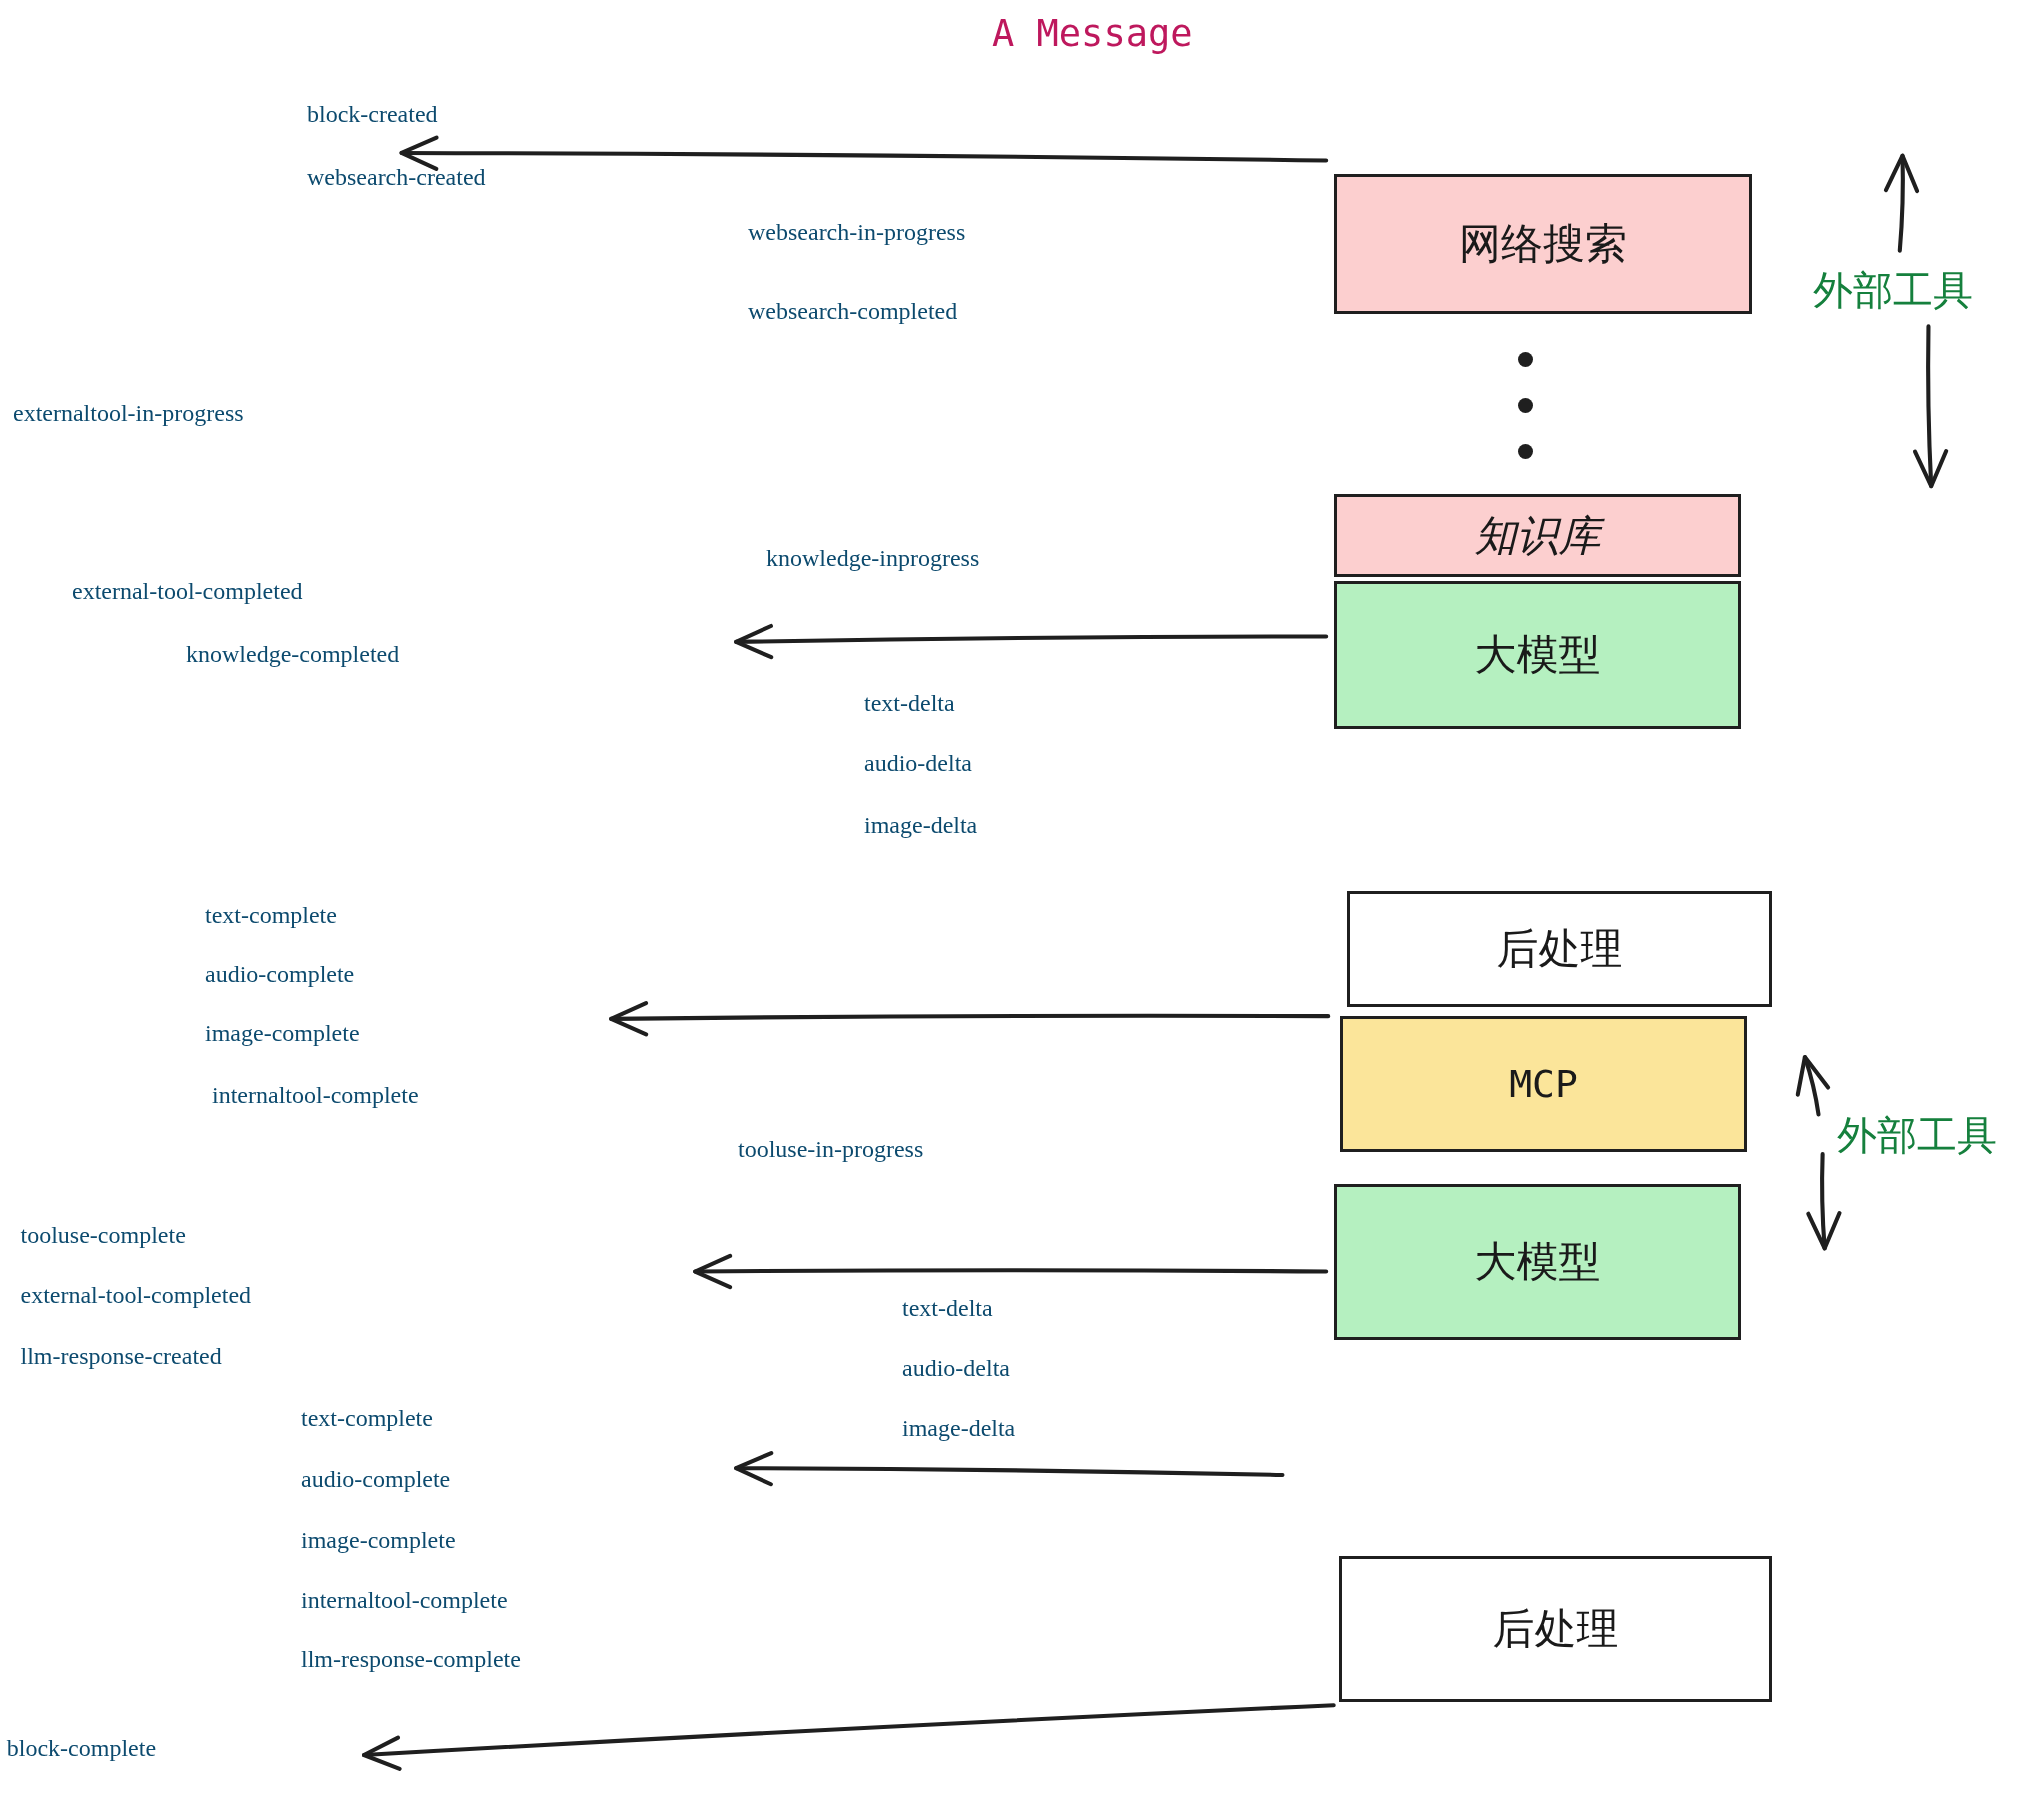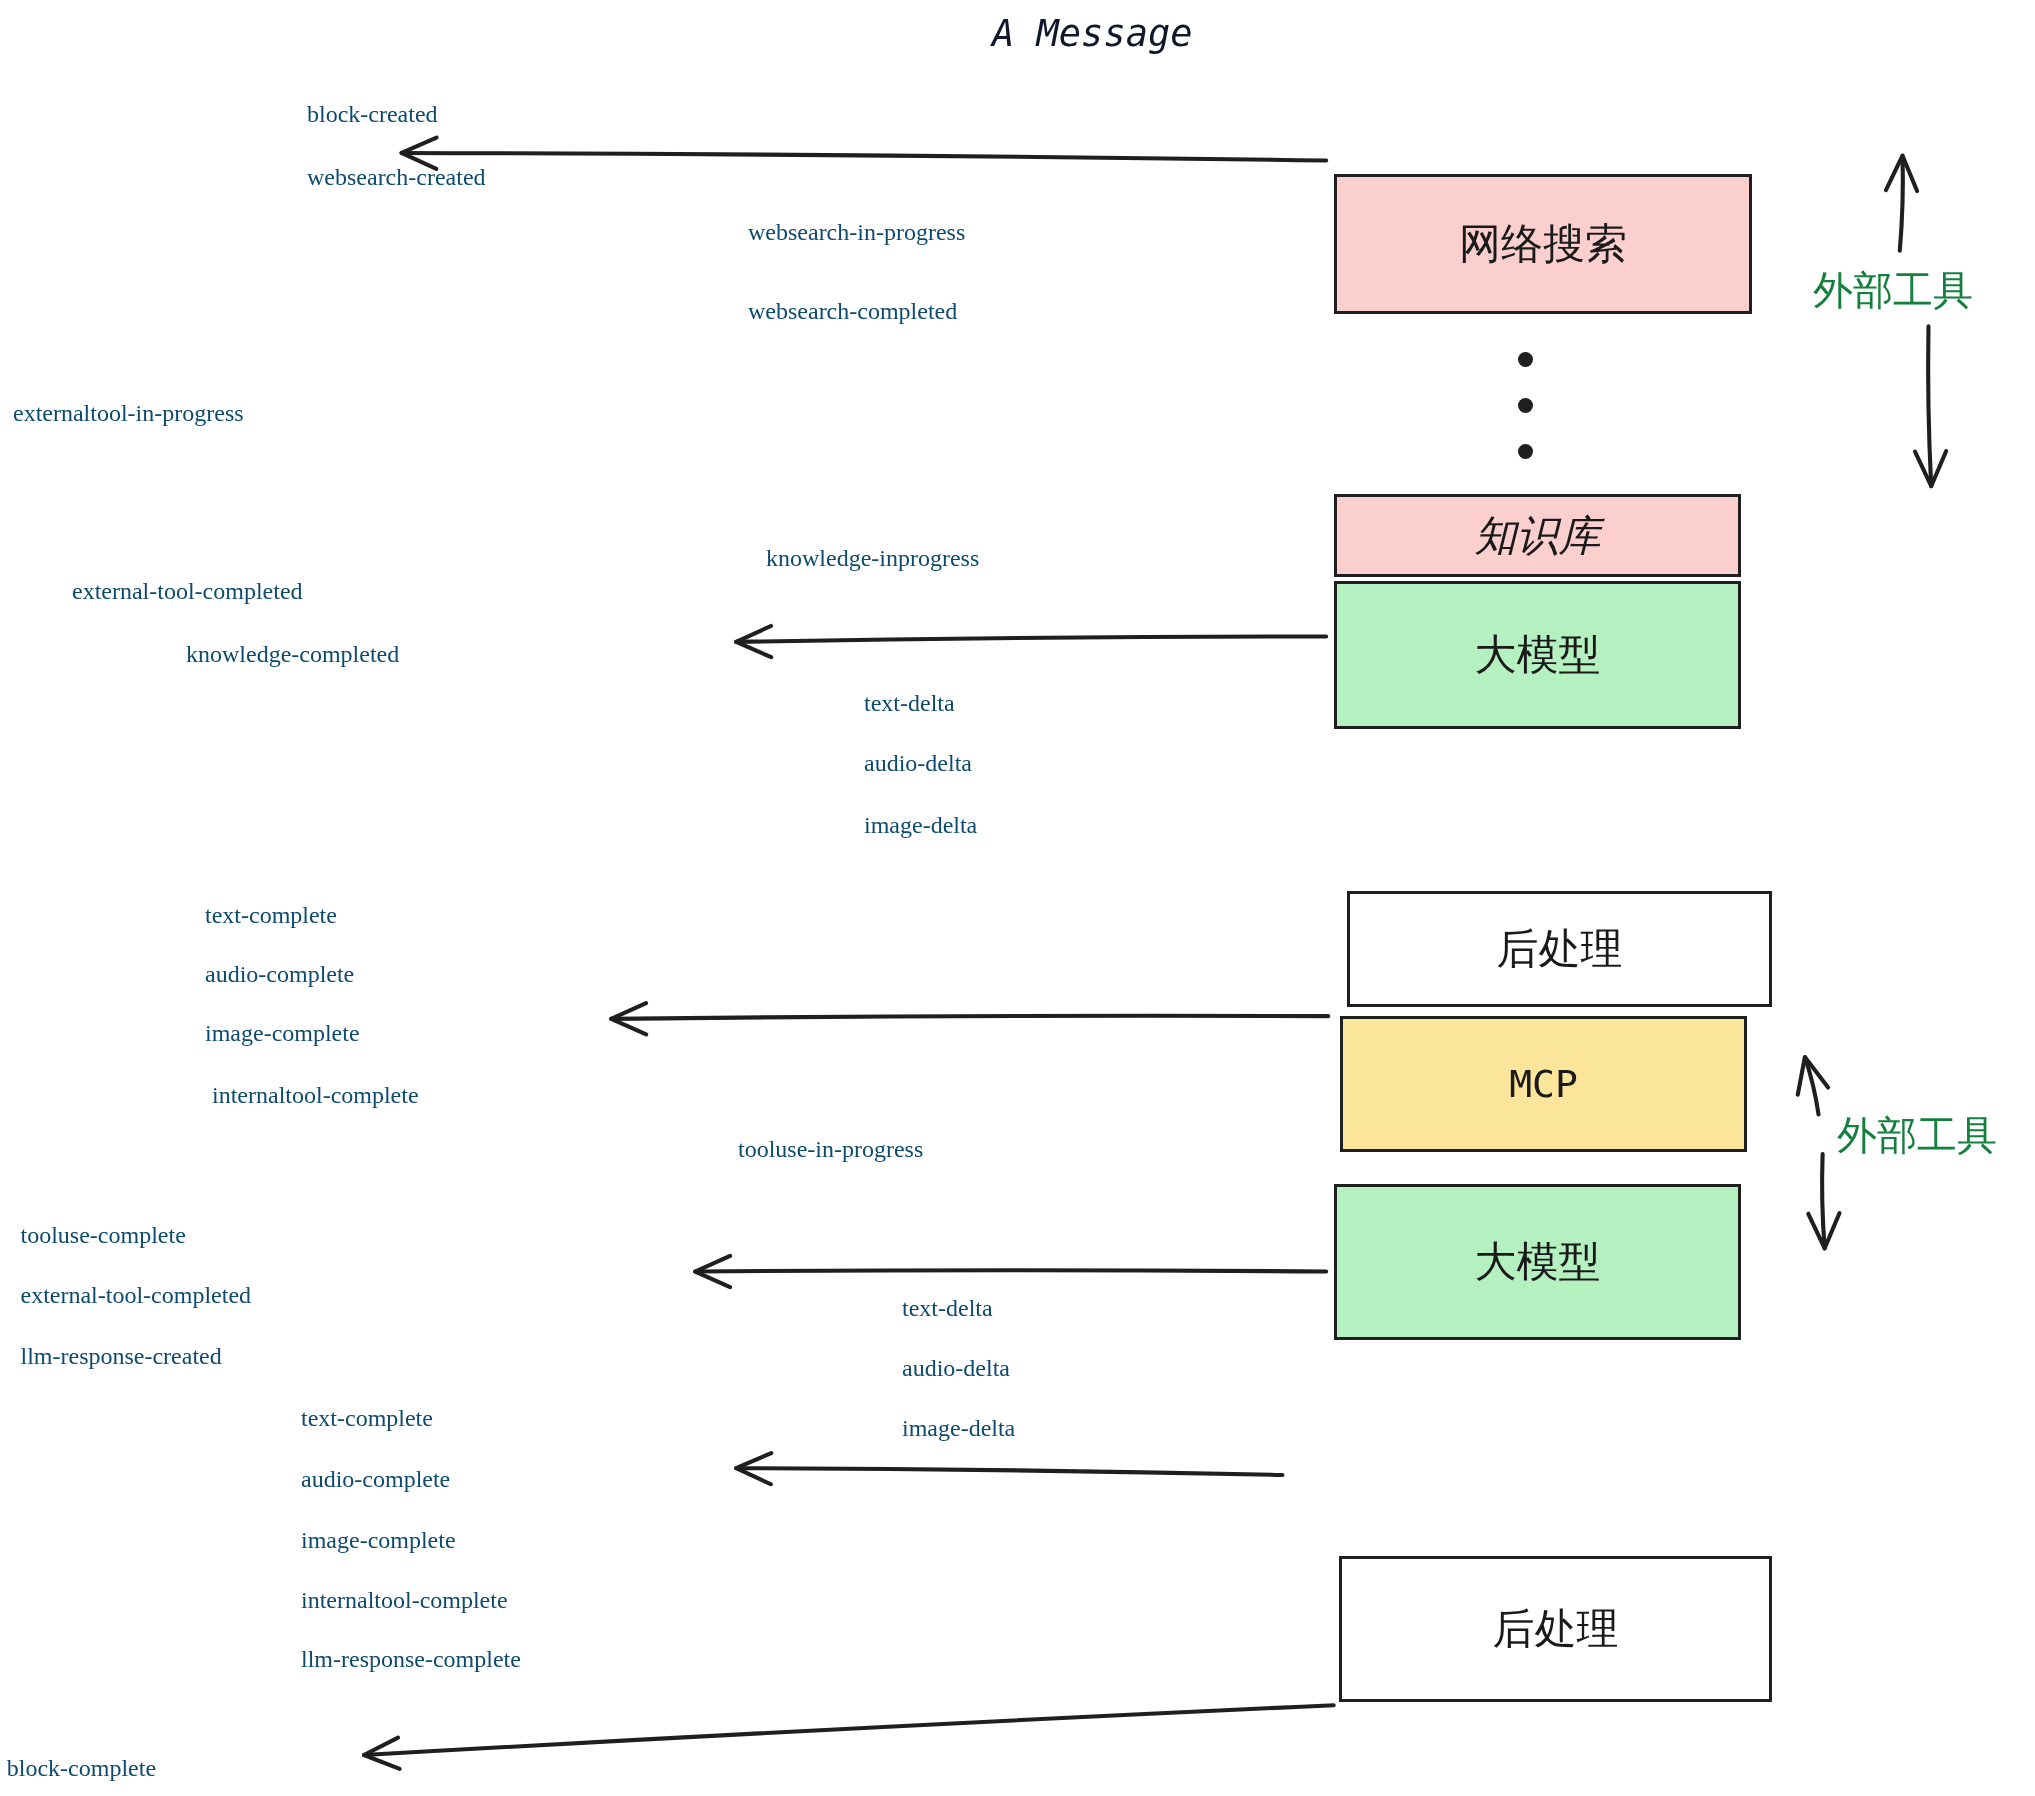--- a/index.html
+++ b/index.html
@@ -3,23 +3,23 @@
 <meta charset="utf-8">
 <style>
   html,body{margin:0;padding:0;background:#ffffff;}
   body{width:2035px;height:1796px;position:relative;overflow:hidden;
        font-family:"DejaVu Sans Mono","Liberation Mono",monospace;}
   #stage{position:absolute;left:0;top:0;width:2035px;height:1796px;}
   svg.layer{position:absolute;left:0;top:0;width:2035px;height:1796px;pointer-events:none;}
   .evt{position:absolute;white-space:nowrap;color:#0c4a6e;
        font-family:Liberation Serif, serif;
        font-size:24px;letter-spacing:0px;line-height:1;}
-  .title{position:absolute;white-space:nowrap;color:#0f172a;
+  .title{position:absolute;white-space:nowrap;color:#be185d;
          font-family:"DejaVu Sans Mono","Liberation Mono",monospace;
-         font-size:37px;font-style:italic;}
+         font-size:37px;}
   .node{position:absolute;box-sizing:border-box;border:3.4px solid #1f1f1f;
         display:flex;align-items:center;justify-content:center;
         color:#1a1a1a;}
   .node span{font-family:"DejaVu Sans","Liberation Sans",sans-serif;font-size:42px;}
   .node.mcp span{font-family:"DejaVu Sans Mono","Liberation Mono",monospace;font-size:38px;}
   .sidelabel{position:absolute;white-space:nowrap;color:#15803d;
              font-family:"DejaVu Sans","Liberation Sans",sans-serif;font-size:40px;}
   .dot{position:absolute;width:15px;height:15px;border-radius:50%;background:#1f1f1f;}
 </style>
 </head>
@@ -116,21 +116,21 @@
       <div class="evt" style="left: 20.5px; top: 1283px;">external-tool-completed</div>
       <div class="evt" style="left: 902px; top: 1296px;">text-delta</div>
       <div class="evt" style="left: 20.5px; top: 1344px;">llm-response-created</div>
       <div class="evt" style="left: 902px; top: 1356px;">audio-delta</div>
       <div class="evt" style="left: 902px; top: 1416px;">image-delta</div>
       <div class="evt" style="left: 301px; top: 1406px;">text-complete</div>
       <div class="evt" style="left: 301px; top: 1467px;">audio-complete</div>
       <div class="evt" style="left: 301px; top: 1528px;">image-complete</div>
       <div class="evt" style="left: 301px; top: 1588px;">internaltool-complete</div>
       <div class="evt" style="left: 301px; top: 1647px;">llm-response-complete</div>
-      <div class="evt" style="left: 6.8px; top: 1736px; margin-top: 20px;">block-complete</div>
+      <div class="evt" style="left: 6.8px; top: 1736px;">block-complete</div>
     </div>
   <div id="side-layer">
       <div class="sidelabel" style="left: 1813px; top: 263px;">外部工具</div>
       <div class="sidelabel" style="left: 1837px; top: 1108px;">外部工具</div>
     </div>
   <div id="dot-layer">
       <div class="dot" style="left: 1518px; top: 352px;"></div>
       <div class="dot" style="left: 1518px; top: 398px;"></div>
       <div class="dot" style="left: 1518px; top: 444px;"></div>
     </div>

